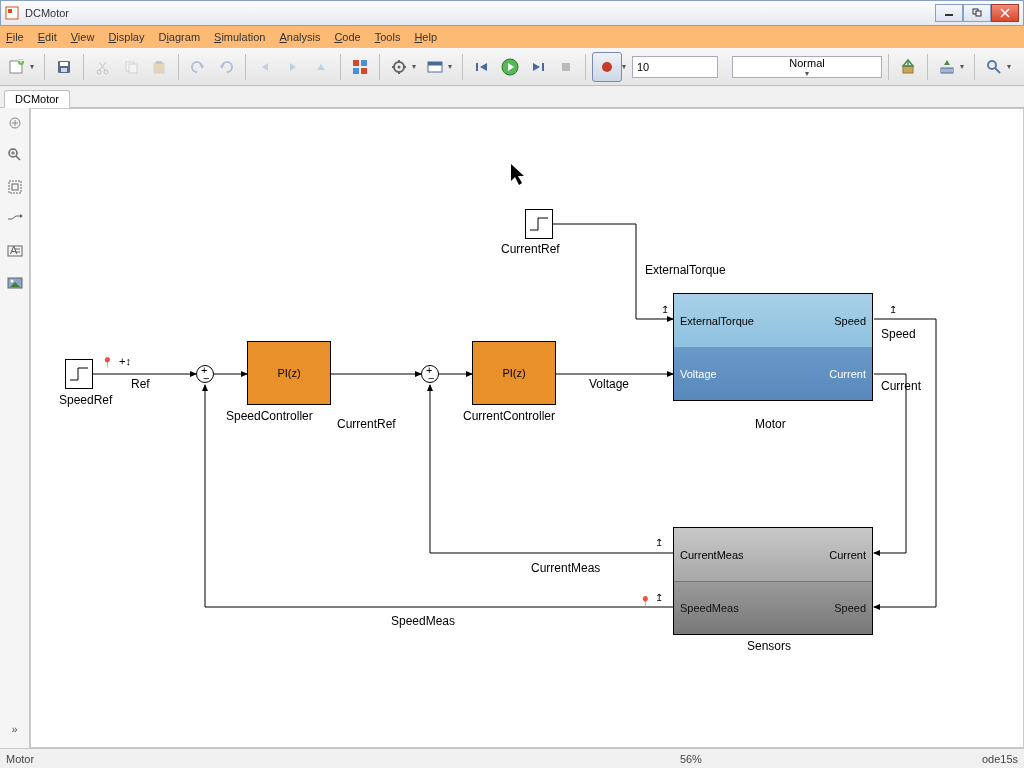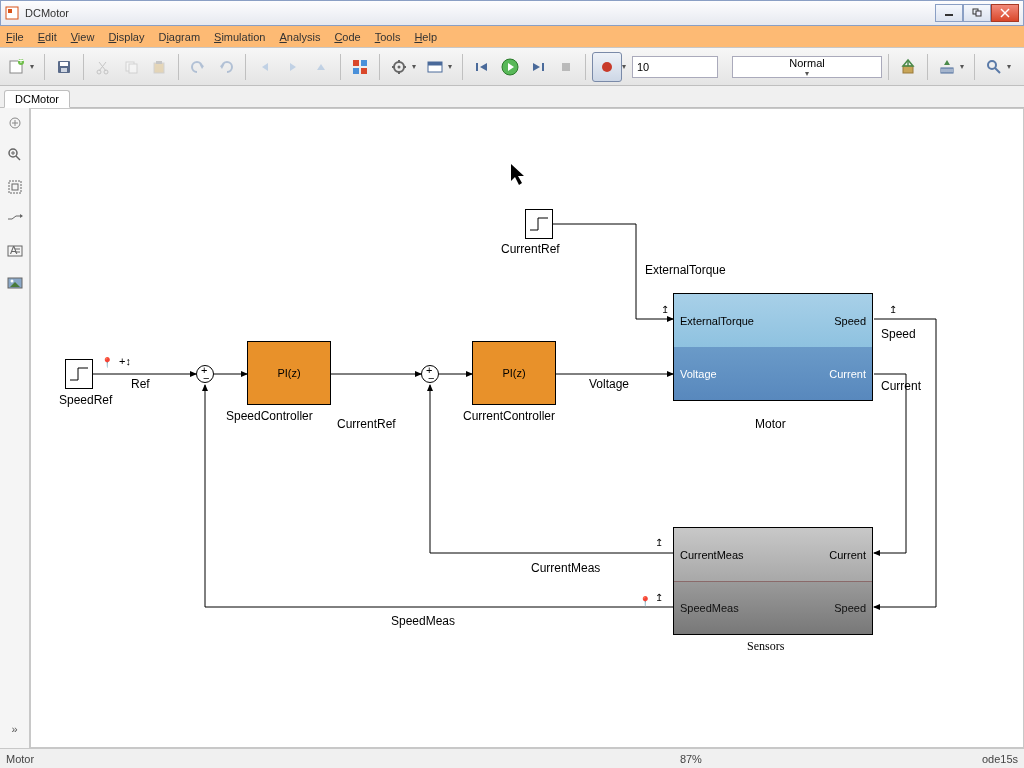--- a/index.html
+++ b/index.html
@@ -423,34 +423,34 @@
     <div class="sensors-block" style="left:642px; top:418px; width:200px; height:108px;">
       <div class="band" style="background:linear-gradient(#c8c8c8,#a8a8a8);">
         <span>CurrentMeas</span>
           <span>Current</span>
       </div>
       <div class="band" style="background:linear-gradient(#9a9a9a,#787878);border-top:1px solid #8a6a6a;color:#111;">
         <span>SpeedMeas</span>
           <span>Speed</span>
       </div>
     </div>
-    <div class="blk-label" style="left:716px; top:530px;font-family:Liberation Serif, serif;">Sensors</div>
+    <div class="blk-label" style="left:716px; top:530px;">Sensors</div>
     <div class="port-lbl" style="left:500px; top:452px;">CurrentMeas</div>
     <div class="port-lbl" style="left:360px; top:505px;">SpeedMeas</div>
     <div style="position:absolute;left:624px;top:428px;font-size:10px">↥</div>
     <div style="position:absolute;left:624px;top:483px;font-size:10px">↥</div>
     <div style="position:absolute;left:608px;top:487px;font-size:10px;color:#4a8ad8">📍</div>
 
     <div class="cursor">
       <svg width="18" height="24">
           <polygon points="0,0 0,17 4,13 8,21 11,19 7,12 13,12" fill="#000"></polygon>
         </svg>
     </div>
 
   </div>
 </div>
 
 <div class="statusbar">
   <span>Motor</span>
   <span class="flex"></span>
-  <span style="margin-right:280px">87%</span>
+  <span style="margin-right:280px">56%</span>
   <span>ode15s</span>
 </div>
 
 </body></html>

